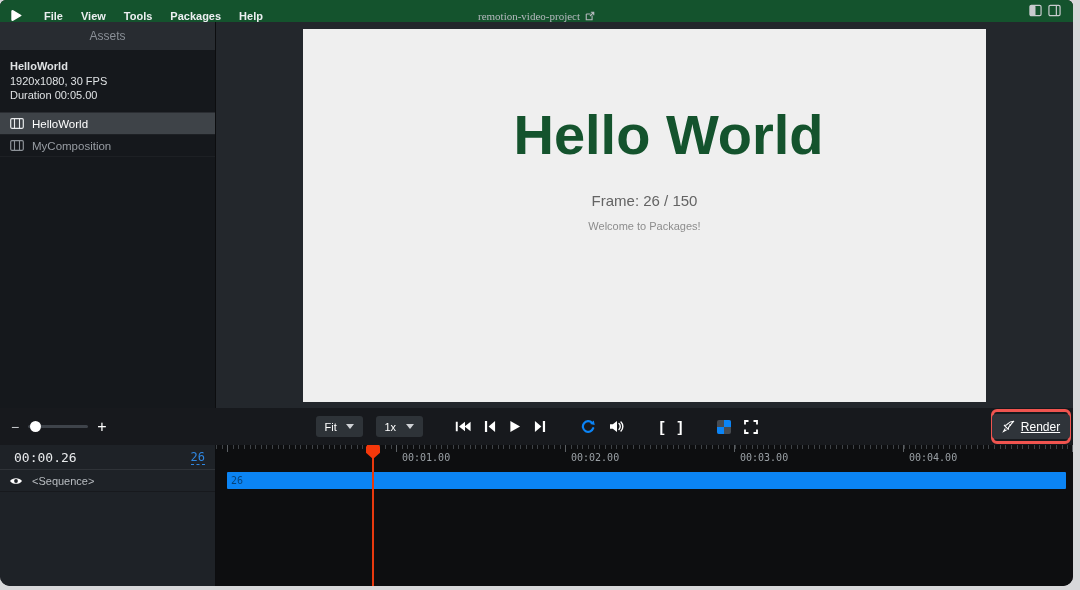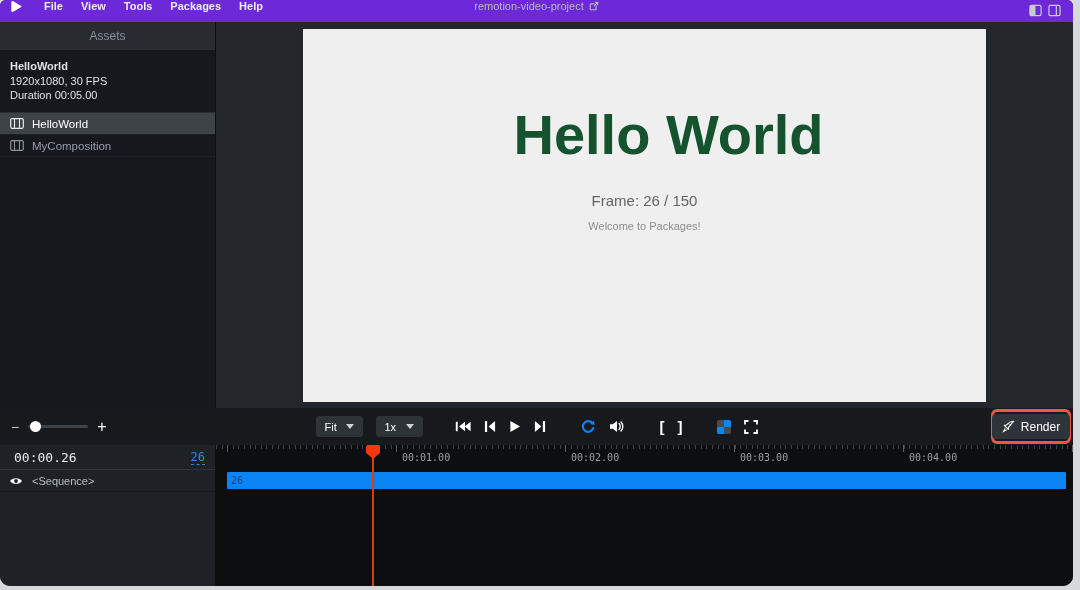--- a/index.html
+++ b/index.html
@@ -1,25 +1,25 @@
 <!DOCTYPE html>
 <html><head>
 <meta charset="utf-8">
 <style>
   * { margin:0; padding:0; box-sizing:border-box; }
   html,body { width:1080px; height:590px; background:#d7d8da; font-family:"Liberation Sans",sans-serif; overflow:hidden; }
   .app { position:absolute; left:0; top:0; width:1073px; height:586px; background:#15181c;
          border-radius:6px 6px 10px 10px; overflow:hidden; display:flex; flex-direction:column; }
 
   
-  .menubar { height:22px; background:#6d28d9; display:flex; align-items:flex-start; position:relative; flex:none; }
+  .menubar { height:22px; background:#14532d; display:flex; align-items:flex-end; position:relative; flex:none; }
   .logo { width:13px; height:13px; margin-left:10px; margin-right:12px; }
   .menu-item { color:#eceff1; font-size:11px; font-weight:700; padding:0 9px; cursor:default; }
   .proj-title { position:absolute; left:0; right:0; text-align:center; color:#b6babf; font-size:11px;
-                display:flex; justify-content:center; align-items:center; gap:5px; pointer-events:none; }
+                display:flex; justify-content:center; align-items:center; gap:5px; pointer-events:none;font-family:Liberation Serif, serif; }
   .win-icons { position:absolute; right:12px; top:4px; display:flex; gap:6px; }
 
   
   .main { flex:none; height:386px; display:flex; }
   .sidebar { width:216px; background:#15181c; flex:none; display:flex; flex-direction:column; border-right:1px solid #0c0d0f; }
   .tabs { height:28px; display:flex; flex:none; }
   .tab { flex:1; display:flex; align-items:center; justify-content:center; font-size:12px; cursor:pointer; }
   .tab.active { background:#15181c; color:#ffffff; font-weight:700; border-top:2px solid #0b84f6; }
   .tab.inactive { background:#282c31; color:#8a9097; }
   .comp-info { padding:9px 10px 10px 10px; color:#dfe2e4; font-size:11px; line-height:14px; border-bottom:1px solid #2a2d32; }
@@ -48,21 +48,21 @@
              display:flex; align-items:center; gap:13px; }
   .dd { width:47px; height:21px; background:#2e3338; border-radius:3px; color:#ffffff; font-size:11px;
         display:flex; align-items:center; justify-content:space-between; padding:0 9px; cursor:pointer; }
   .caret { width:0; height:0; border-left:4px solid transparent; border-right:4px solid transparent; border-top:5px solid #cfd2d5; }
   .ibtn { display:flex; align-items:center; justify-content:center; cursor:pointer; }
   .bracket { color:#ffffff; font-size:15px; font-weight:700; line-height:1; }
 
   .render-wrap { position:absolute; right:2px; top:1px; bottom:1px; width:80px; border:3px solid #f0544f;
                  border-radius:6px; display:flex; align-items:center; justify-content:center; }
   .render-btn { height:25px; background:#2f343a; border:none; border-radius:4px; color:#ffffff; font-size:12px;
-                display:flex; align-items:center; gap:6px; padding:0 10px; cursor:pointer; font-family:inherit; }
+                display:flex; align-items:center; gap:6px; padding:0 10px; cursor:pointer; font-family:inherit;text-decoration:underline; }
 
   
   .timeline { flex:1; display:flex; min-height:0; }
   .tl-left { width:216px; flex:none; background:#1e2227; border-right:1px solid #0c0d0f; }
   .tc-row { height:25px; display:flex; align-items:center; justify-content:space-between;
             padding:0 10px 0 14px; border-bottom:1px solid #2f3338; }
   .timecode { font-family:"DejaVu Sans Mono",monospace; font-size:13px; color:#e9ebed; }
   .frame-badge { font-family:"DejaVu Sans Mono",monospace; font-size:12px; color:#2f86e0;
                  border-bottom:1px dashed #2f86e0; cursor:pointer; }
   .seq-row { height:22px; display:flex; align-items:center; gap:9px; padding-left:9px;

